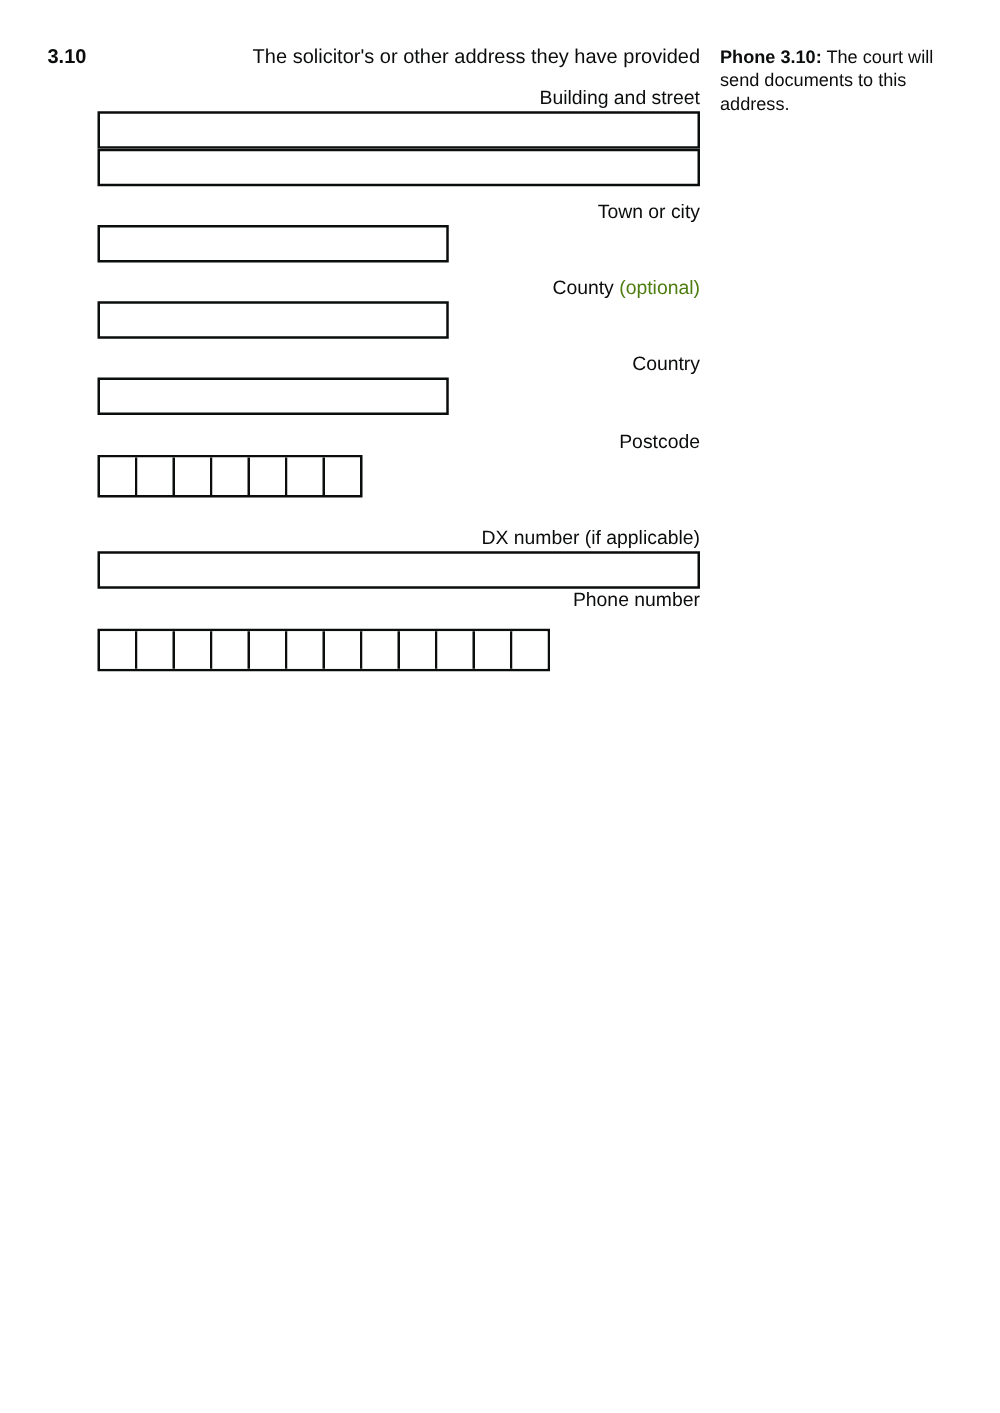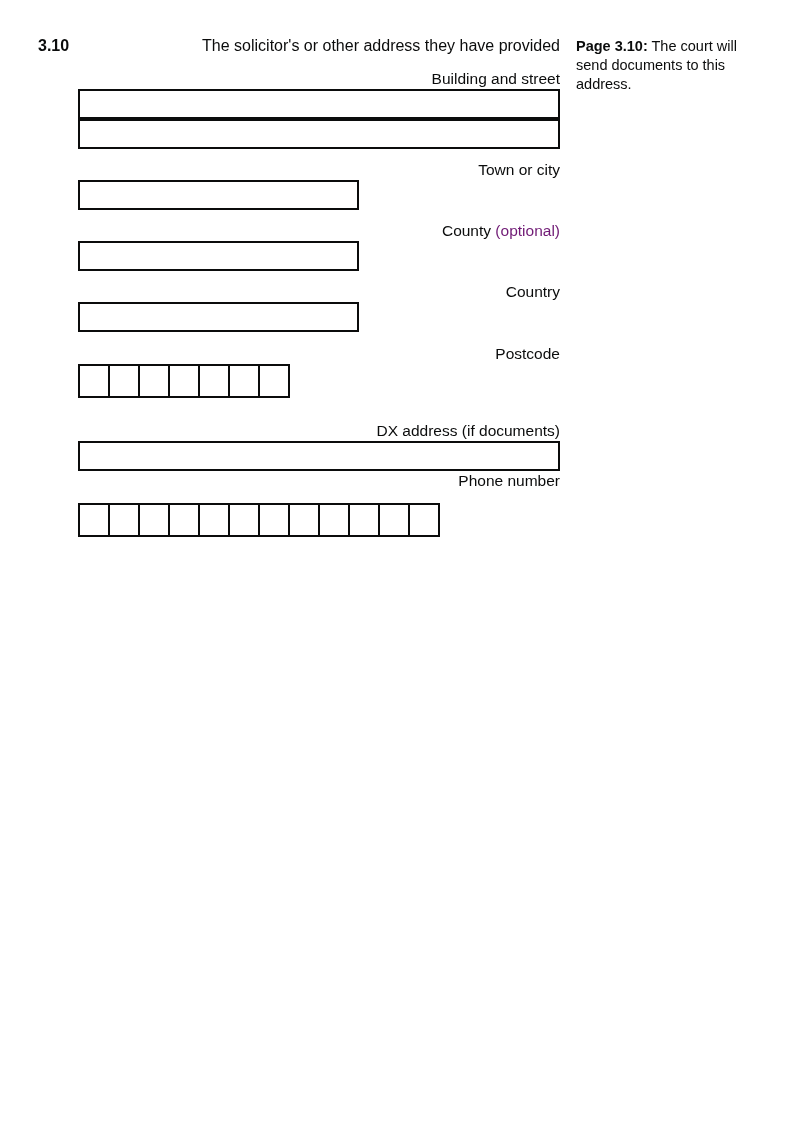--- a/index.html
+++ b/index.html
@@ -34,21 +34,21 @@
   .q-title {
     font-size: 16px;
     line-height: 17px;
     margin: 0 0 15px 0;
   }
   .field-label {
     font-size: 15.5px;
     line-height: 19px;
     margin: 0 0 1px 0;
   }
-  .field-label .optional { color: #701a75; }
+  .field-label .optional { color: #4d7c0f; }
   .mt { margin-top: 11px; }
   .mt-postcode { margin-top: 12px; }
   .mt-dx { margin-top: 23px; }
   .mt-phone { }
   .input-box {
     border: 2px solid #0b0c0c;
     height: 26px;
     background: #ffffff;
     box-sizing: content-box;
   }
@@ -125,21 +125,21 @@
       <div class="charboxes postcode-gap">
         <div class="charcell"></div>
       <div class="charcell"></div>
           <div class="charcell"></div>
           <div class="charcell"></div>
           <div class="charcell"></div>
           <div class="charcell"></div>
           <div class="charcell"></div>
         </div>
 
-      <div class="field-label mt-dx">DX address (if documents)</div>
+      <div class="field-label mt-dx">DX number (if applicable)</div>
       <div class="input-box input-wide"></div>
 
       <div class="field-label mt-phone">Phone number</div>
       <div class="charboxes phone-gap">
         <div class="charcell"></div>
       <div class="charcell"></div>
           <div class="charcell"></div>
           <div class="charcell"></div>
           <div class="charcell"></div>
           <div class="charcell"></div>
@@ -147,21 +147,21 @@
           <div class="charcell"></div>
           <div class="charcell"></div>
           <div class="charcell"></div>
           <div class="charcell"></div>
           <div class="charcell"></div>
         </div>
 
     </div>
 
     <div class="note-col">
-      <b>Page 3.10:</b><span> The court will send documents to this address.</span>
+      <b>Phone 3.10:</b><span> The court will send documents to this address.</span>
     </div>
 
   </div>
 
   <div class="footer-rule"></div>
   <div class="page-number">Page 9</div>
 
 </div>
 
 </body></html>

